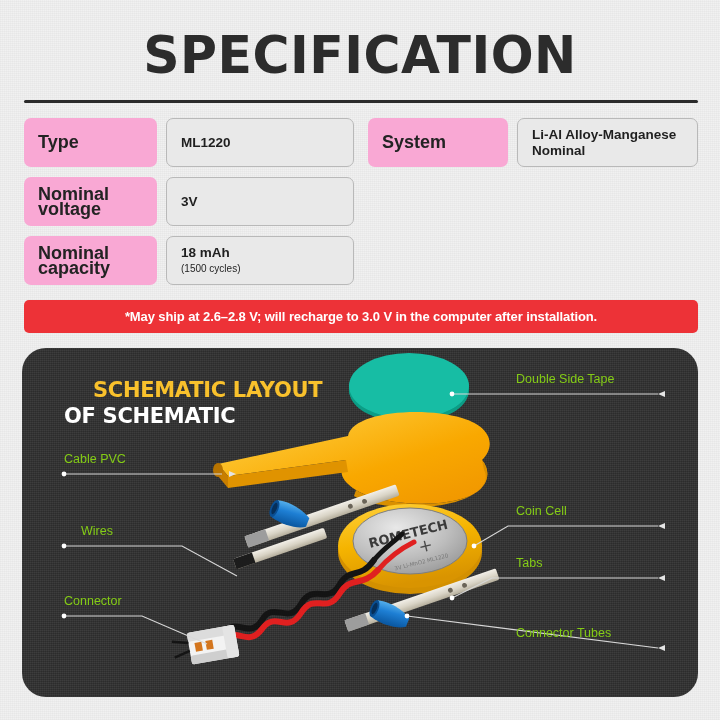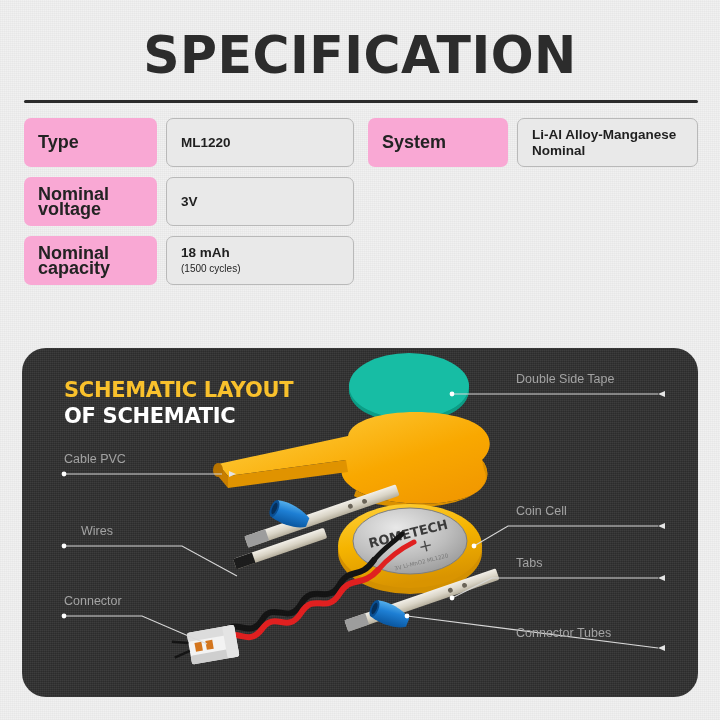--- a/index.html
+++ b/index.html
@@ -136,35 +136,36 @@
     z-index: 6;
     font-family: "DejaVu Sans", sans-serif;
   }
   .panel-title .l1 {
     display: block;
     color: #f9c12c;
     font-size: 21px;
     font-weight: 900;
     letter-spacing: -0.3px;
     line-height: 26px;
+    margin-left: 29px;
   }
   .panel-title .l2 {
     display: block;
     color: #ffffff;
     font-size: 21px;
     font-weight: 900;
     letter-spacing: -0.3px;
     line-height: 26px;
   }
 
   
   .callout {
     position: absolute;
     z-index: 7;
-    color: #a3a3a3;
+    color: #84cc16;
     font-size: 12.5px;
     font-weight: 500;
     white-space: nowrap;
   }
 
   .svg-layer { position: absolute; inset: 0; z-index: 5; }
   .art-layer { position: absolute; inset: 0; z-index: 4; }
 </style>
 </head>
 <body>
@@ -222,20 +223,23 @@
           <span>
             <span>Li-Al Alloy-Manganese</span><br>
             <span>Nominal</span>
           </span>
         </div>
       </div>
 
     </div>
   </div>
 
+  <div class="note">
+    <span>*May ship at 2.6–2.8 V; will recharge to 3.0 V in the computer after installation.</span>
+  </div>
 
   <div class="panel">
 
     <svg class="art-layer" viewBox="0 0 676 349" width="676" height="349">
       <defs>
         <linearGradient id="pvcG" x1="0" y1="0" x2="0.6" y2="1">
           <stop offset="0%" stop-color="#ffc21a"></stop>
           <stop offset="45%" stop-color="#f9a400"></stop>
           <stop offset="100%" stop-color="#e08900"></stop>
         </linearGradient>

